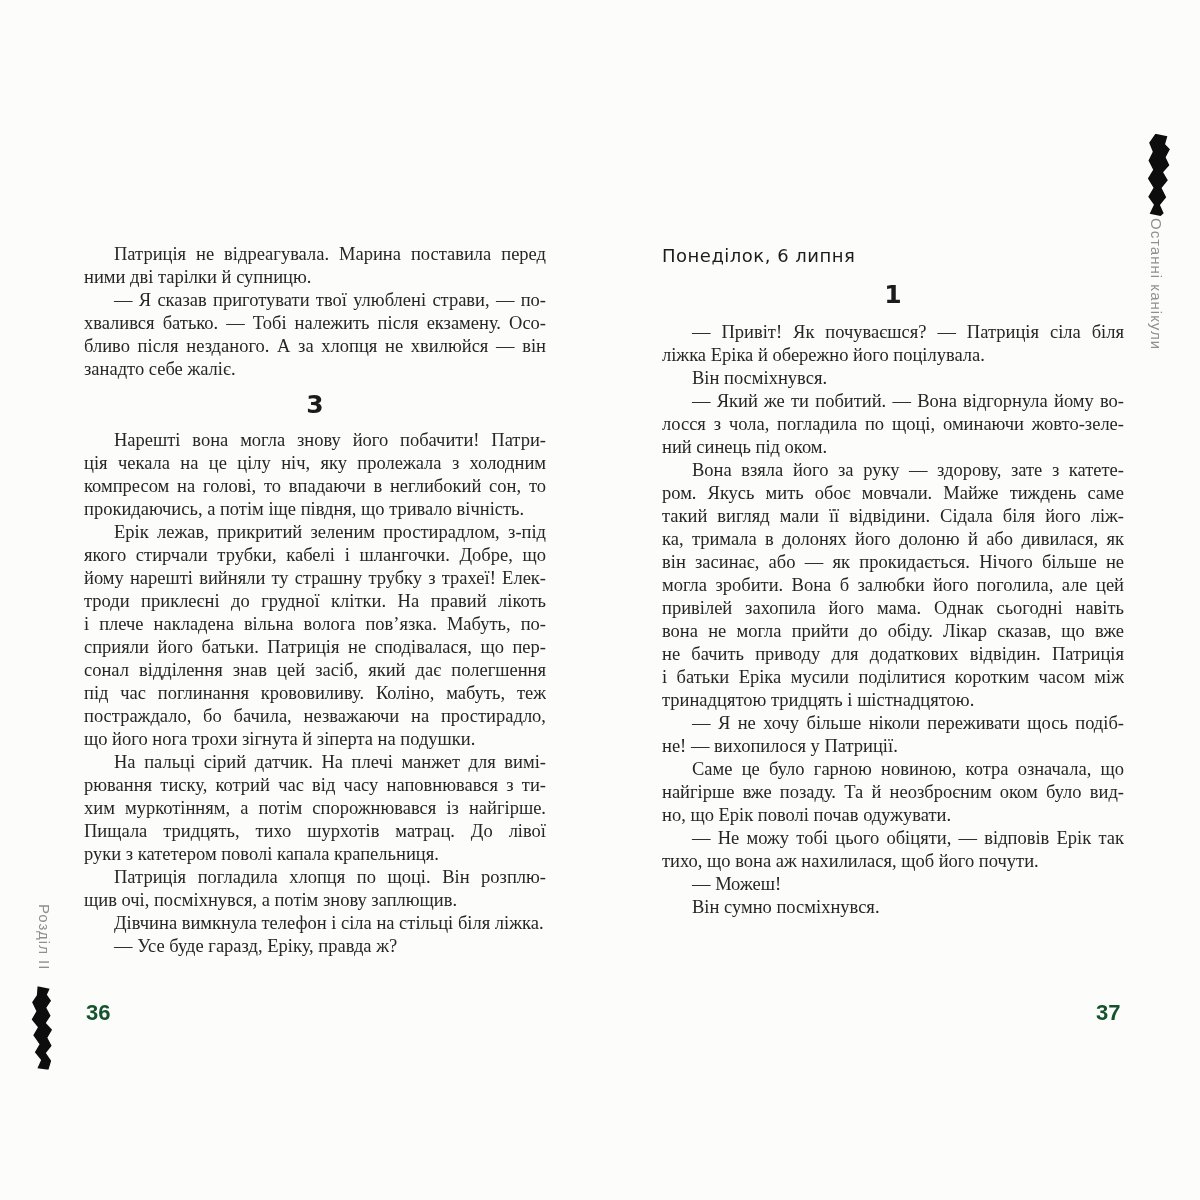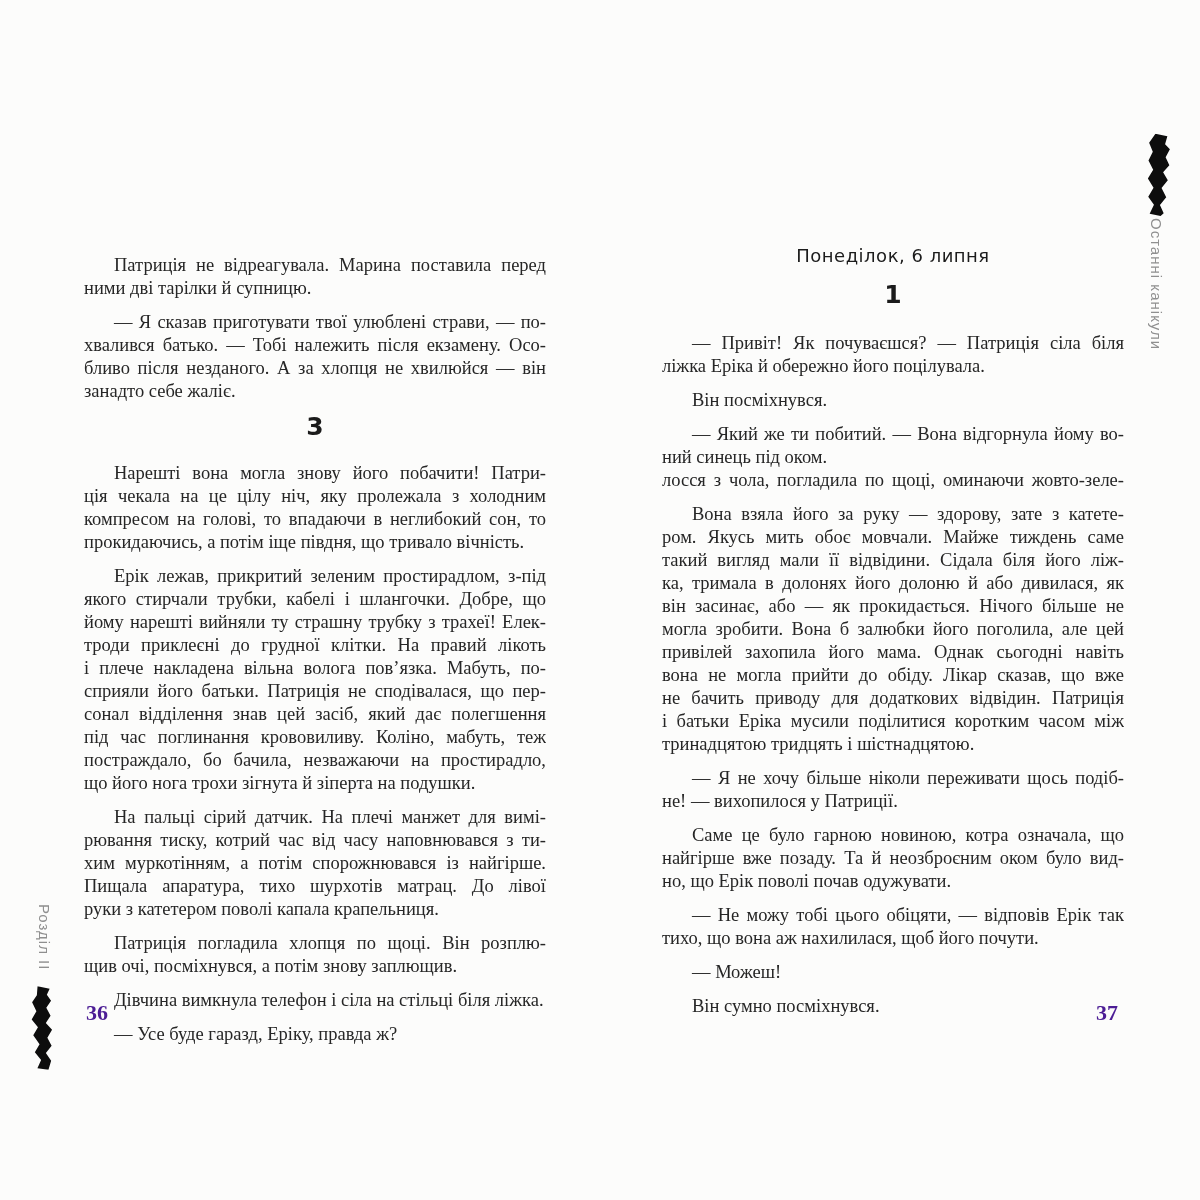--- a/index.html
+++ b/index.html
@@ -20,47 +20,46 @@
   #right-col{left:662px;top:243px;}
   .line{
     height:23px;
     line-height:23px;
     overflow:hidden;
   }
   .line.just{
     text-align:justify;
     text-align-last:justify;
   }
-  .line.indent{text-indent:30px;margin-top:11px;}
+  .line.indent{text-indent:30px;}
   .section-heading{
     height:48px;
     line-height:48px;
     text-align:center;
     font-family:"DejaVu Sans", sans-serif;
     font-weight:bold;
     font-size:25px;
     color:#1b1b1b;
   }
   #right-col .section-heading{height:52px;line-height:52px;}
   .date-header{
     height:26px;
     line-height:26px;
-    text-align:center;
     font-family:"DejaVu Sans", sans-serif;
     font-size:18px;
     letter-spacing:0.5px;
     color:#1c1c1c;
   }
   .page-num{
     position:absolute;
     top:1000px;
-    font-family:Liberation Serif, serif;
+    font-family:Liberation Sans, sans-serif;
     font-weight:bold;
     font-size:22px;
-    color:#4c1d95;
+    color:#14532d;
   }
   #page-num-left{left:86px;}
   #page-num-right{left:1096px;}
   .margin-label{
     position:absolute;
     writing-mode:vertical-rl;
     font-family:"Liberation Sans", sans-serif;
     font-size:15px;
     letter-spacing:1px;
     color:#8f8f8f;
@@ -104,21 +103,21 @@
         <div class="line just">сприяли його батьки. Патриція не сподівалася, що пер-</div>
         <div class="line just">сонал відділення знав цей засіб, який дає полегшення</div>
         <div class="line just">під час поглинання крововиливу. Коліно, мабуть, теж</div>
         <div class="line just">постраждало, бо бачила, незважаючи на простирадло,</div>
         <div class="line">що його нога трохи зігнута й зіперта на подушки.</div>
       </div>
       <div class="para">
         <div class="line indent just">На пальці сірий датчик. На плечі манжет для вимі-</div>
         <div class="line just">рювання тиску, котрий час від часу наповнювався з ти-</div>
         <div class="line just">хим муркотінням, а потім спорожнювався із найгірше.</div>
-        <div class="line just">Пищала апаратура, тихо шурхотів матрац. До лівої</div>
+        <div class="line just">Пищала тридцять, тихо шурхотів матрац. До лівої</div>
         <div class="line">руки з катетером поволі капала крапельниця.</div>
       </div>
       <div class="para">
         <div class="line indent just">Патриція погладила хлопця по щоці. Він розплю-</div>
         <div class="line">щив очі, посміхнувся, а потім знову заплющив.</div>
       </div>
       <div class="para">
         <div class="line indent">Дівчина вимкнула телефон і сіла на стільці біля ліжка.</div>
       </div>
       <div class="para">
@@ -136,22 +135,22 @@
   <div class="section-heading">1</div>
       <div class="para">
         <div class="line indent just">— Привіт! Як почуваєшся? — Патриція сіла біля</div>
         <div class="line">ліжка Еріка й обережно його поцілувала.</div>
       </div>
       <div class="para">
         <div class="line indent">Він посміхнувся.</div>
       </div>
       <div class="para">
         <div class="line indent just">— Який же ти побитий. — Вона відгорнула йому во-</div>
+        <div class="line just">лосся з чола, погладила по щоці, оминаючи жовто-зеле-</div>
         <div class="line">ний синець під оком.</div>
-        <div class="line just">лосся з чола, погладила по щоці, оминаючи жовто-зеле-</div>
       </div>
       <div class="para">
         <div class="line indent just">Вона взяла його за руку — здорову, зате з катете-</div>
         <div class="line just">ром. Якусь мить обоє мовчали. Майже тиждень саме</div>
         <div class="line just">такий вигляд мали її відвідини. Сідала біля його ліж-</div>
         <div class="line just">ка, тримала в долонях його долоню й або дивилася, як</div>
         <div class="line just">він засинає, або — як прокидається. Нічого більше не</div>
         <div class="line just">могла зробити. Вона б залюбки його поголила, але цей</div>
         <div class="line just">привілей захопила його мама. Однак сьогодні навіть</div>
         <div class="line just">вона не могла прийти до обіду. Лікар сказав, що вже</div>

